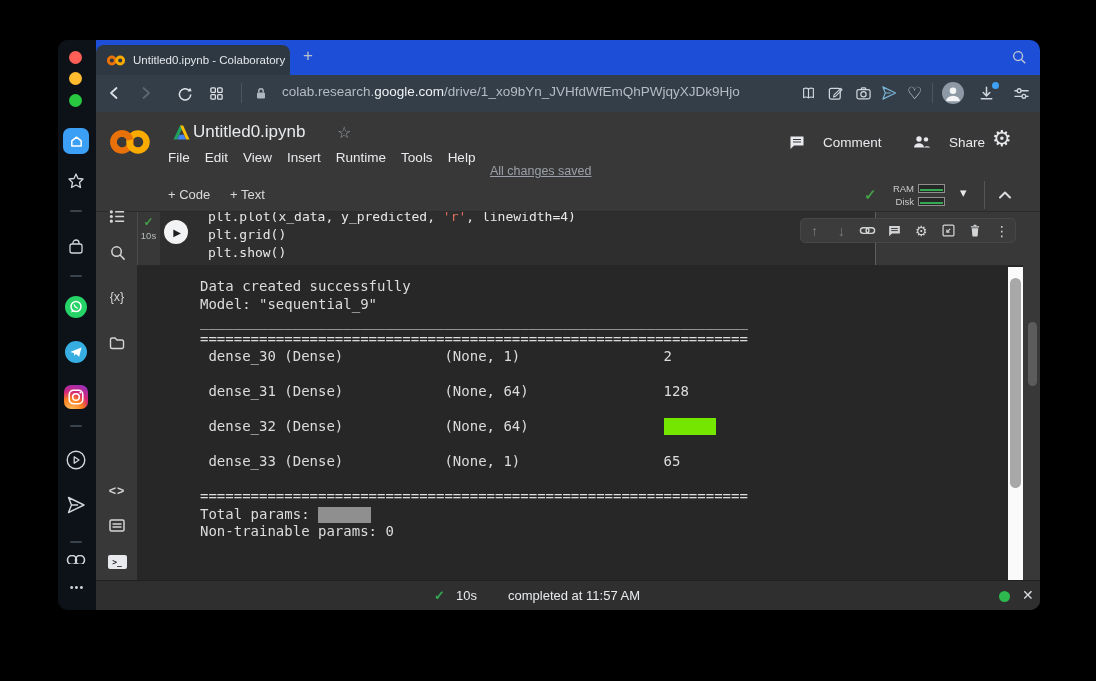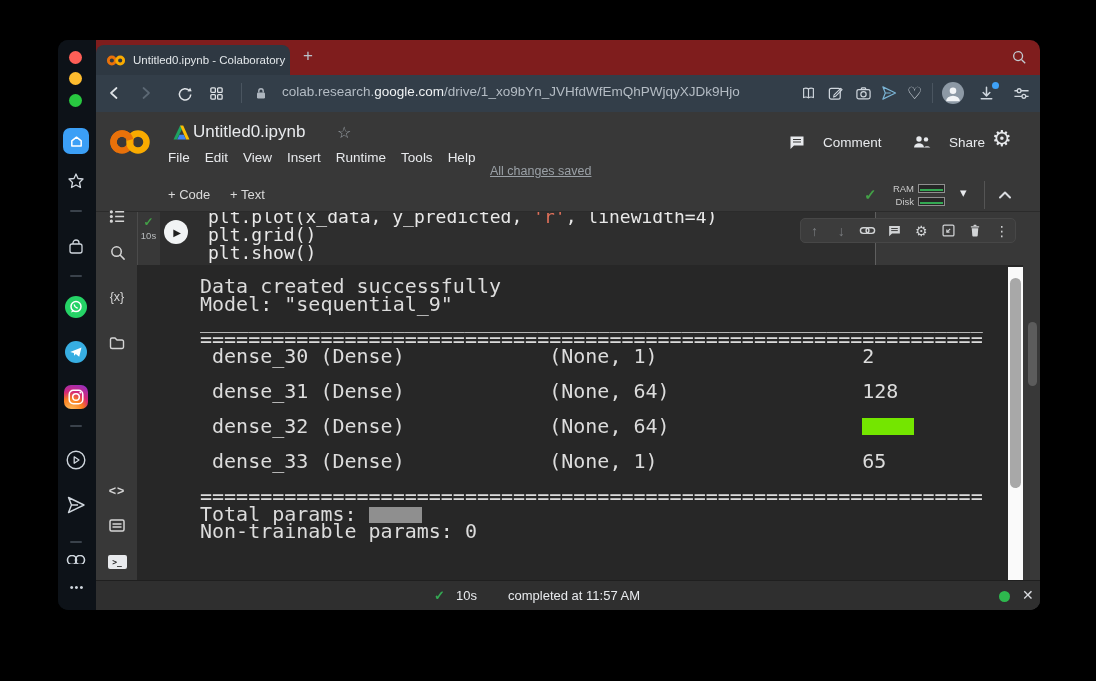--- a/index.html
+++ b/index.html
@@ -10,21 +10,21 @@
   #window { position:absolute; left:58px; top:40px; width:982px; height:570px;
             border-radius:10px; overflow:hidden; background:#0d1218;
             box-shadow:0 18px 50px rgba(0,0,0,.7); }
   
   #appcol { position:absolute; left:0; top:0; width:38px; height:570px; background:#0d1218; }
   .tl { position:absolute; width:13px; height:13px; border-radius:50%; left:11px; }
   .sdivider { position:absolute; left:12px; width:12px; height:2px; background:#3a424b; border-radius:1px; }
   .sideicon { position:absolute; display:flex; align-items:center; justify-content:center; }
   
   #main { position:absolute; left:38px; top:0; width:944px; height:570px; }
-  #tabbar { position:absolute; left:0; top:0; width:944px; height:50px; background:#7f1d1d; }
+  #tabbar { position:absolute; left:0; top:0; width:944px; height:50px; background:#1d4ed8; }
   #tab { position:absolute; left:0; top:5px; width:194px; height:30px; background:#2e3842;
          border-radius:8px 8px 0 0; display:flex; align-items:center; padding-left:10px; gap:7px; }
   #tab .title { font-size:11.5px; color:#e3e7ea; white-space:nowrap; }
   #newtab { position:absolute; left:207px; top:6px; font-size:17px; color:#b9c2cb; cursor:default; }
   #tabsearch { position:absolute; left:915px; top:9px; }
   #urlrow { position:absolute; left:0; top:35px; width:944px; height:37px; background:#333e49;
             display:block; }
   .navic { position:absolute; top:8px; display:flex; align-items:center; justify-content:center; height:20px; }
   #urltext { position:absolute; left:186px; top:9px; font-size:13.5px; color:#b4bcc4; white-space:nowrap; }
   #urltext b { color:#eef1f3; font-weight:400; }
@@ -41,36 +41,36 @@
   .meter-row { display:flex; align-items:center; gap:4px; height:12px; }
   .meter-label { font-size:9.5px; color:#c9c9c9; width:24px; text-align:right; }
   .meter-bar { width:27px; height:9px; border:1px solid #8f8f8f; position:relative; background:#262626; }
   .meter-bar i { position:absolute; left:1px; right:1px; bottom:1px; height:2px; background:#34a853; }
   
   #nbsidebar-div { position:absolute; left:41px; top:100px; width:1px; height:368px; background:#4b4b4b; }
   .nbicon { position:absolute; left:8px; width:26px; height:22px; display:flex; align-items:center; justify-content:center; color:#d5d5d5; }
   #codecell { position:absolute; left:64px; top:100px; width:715px; height:53px; background:#2e2e2e; overflow:hidden; }
   #cell-right-line { position:absolute; left:779px; top:100px; width:1px; height:53px; background:#5f5f5f; }
   #codepre { position:absolute; left:48px; top:-4px; font-family:"DejaVu Sans Mono", monospace;
-             font-size:18px; line-height:18px; color:#e8e8e8; white-space:pre; }
+             font-size:13px; line-height:18px; color:#e8e8e8; white-space:pre; }
   #codepre .str { color:#e0705a; }
   #gutter { position:absolute; left:41px; top:103px; width:23px; text-align:center; }
   #gutter .chk { color:#43a047; font-size:12px; font-weight:bold; }
   #gutter .t { font-size:9.5px; color:#b9bcbe; margin-top:1px; }
   #runbtn { position:absolute; left:68px; top:108px; width:24px; height:24px; border-radius:50%;
             background:#f1f3f4; display:flex; align-items:center; justify-content:center; }
   #runbtn span { color:#1f1f1f; font-size:10px; margin-left:2px; }
   #celltools { position:absolute; left:704px; top:106px; width:216px; height:25px; background:#3c3c3c;
                border:1px solid #474747; border-radius:5px; display:flex; align-items:center; justify-content:space-around; }
   .ctool { width:24px; display:flex; align-items:center; justify-content:center; color:#d2d4d6; font-size:14px; }
   .ctool.dim { color:#7b7e81; }
   
   #output { position:absolute; left:41px; top:153px; width:886px; height:315px; background:#272727; overflow:hidden; }
   #outpre { position:absolute; left:63px; top:13px; font-family:"DejaVu Sans Mono", monospace;
-            font-size:20px; line-height:17.5px; color:#dcdcdc; }
+            font-size:14px; line-height:17.5px; color:#dcdcdc; }
   .oline { height:17.5px; white-space:pre; }
   .redact-green { display:inline-block; width:52px; height:17px; background:#74e600; vertical-align:top; }
   .redact-gray  { display:inline-block; height:16px; background:#8f8f8f; vertical-align:top; margin-top:1px; }
   #wsb { position:absolute; left:912px; top:155px; width:15px; height:313px; background:#fafafa; }
   #wsb-thumb { position:absolute; left:2px; top:11px; width:11px; height:210px; background:#a8a8a8; border-radius:6px; }
   #osb-thumb { position:absolute; left:932px; top:210px; width:9px; height:64px; background:#5c5c5c; border-radius:4.5px; }
   
   #statusbar { position:absolute; left:0; top:468px; width:944px; height:30px; background:#2f2f2f;
                border-top:1px solid #1f1f1f; font-size:13px; color:#e8eaed; }
   #statusbar .chk { position:absolute; left:338px; top:7px; color:#34a853; font-weight:bold; font-size:13px; }

